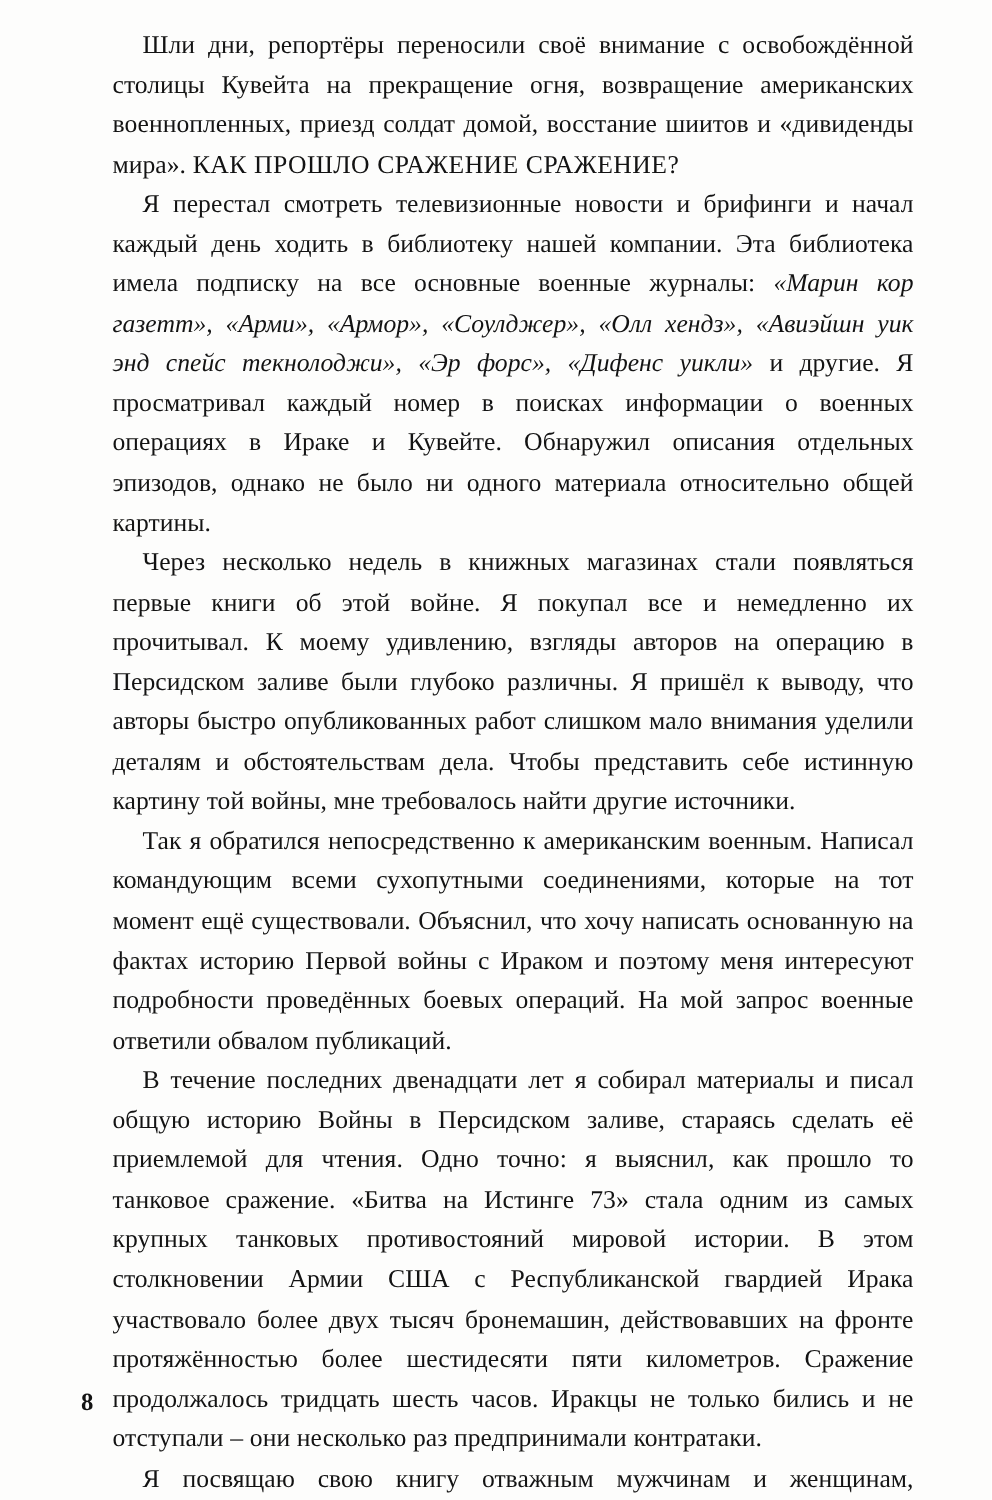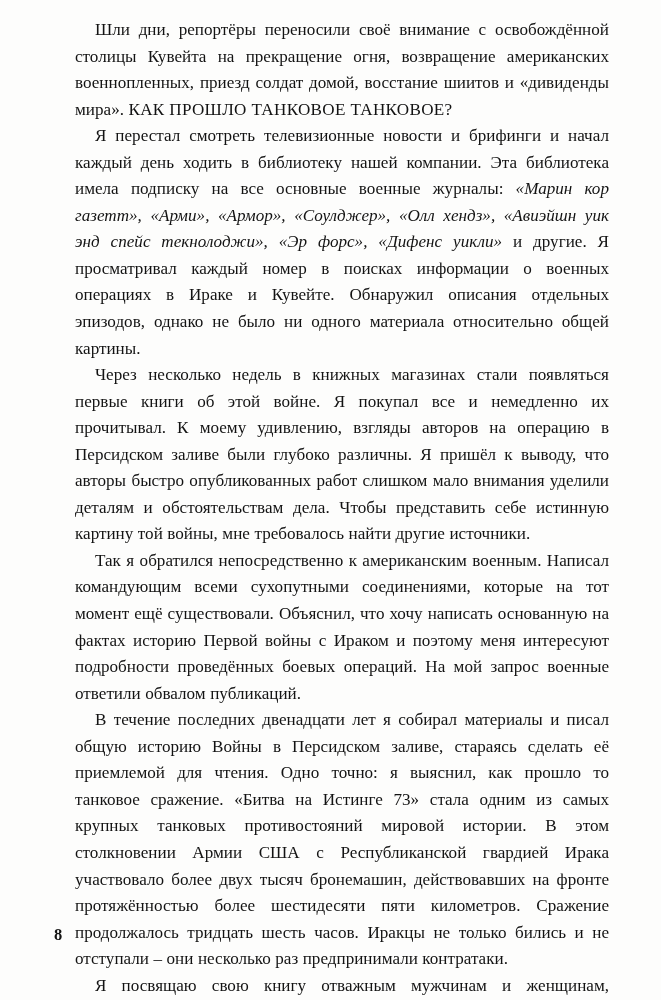--- a/index.html
+++ b/index.html
@@ -64,21 +64,21 @@
     font-family: "Liberation Serif", "DejaVu Serif", serif;
   }
 </style>
 </head>
 <body>
 
 <div class="page">
 
   <div class="text-block">
     <p class="para">
-      <span>Шли дни, репортёры переносили своё внимание с освобождённой столицы Кувейта на прекращение огня, возвращение американских военнопленных, приезд солдат домой, восстание шиитов и «дивиденды мира». </span><span class="caps">КАК ПРОШЛО ТАНКОВОЕ ТАНКОВОЕ?</span>
+      <span>Шли дни, репортёры переносили своё внимание с освобождённой столицы Кувейта на прекращение огня, возвращение американских военнопленных, приезд солдат домой, восстание шиитов и «дивиденды мира». </span><span class="caps">КАК ПРОШЛО СРАЖЕНИЕ СРАЖЕНИЕ?</span>
     </p>
 
     <p class="para">
       <span>Я перестал смотреть телевизионные новости и брифинги и начал каждый день ходить в библиотеку нашей компании. Эта библиотека имела подписку на все основные военные журналы: </span><span class="ital">«Марин кор газетт», «Арми», «Армор», «Соулджер», «Олл хендз», «Авиэйшн уик энд спейс текнолоджи», «Эр форс», «Дифенс уикли»</span><span> и другие. Я просматривал каждый номер в поисках информации о военных операциях в Ираке и Кувейте. Обнаружил описания отдельных эпизодов, однако не было ни одного материала относительно общей картины.</span>
     </p>
 
     <p class="para">
       <span>Через несколько недель в книжных магазинах стали появляться первые книги об этой войне. Я покупал все и немедленно их прочитывал. К моему удивлению, взгляды авторов на операцию в Персидском заливе были глубоко различны. Я пришёл к выводу, что авторы быстро опубликованных работ слишком мало внимания уделили деталям и обстоятельствам дела. Чтобы представить себе истинную картину той войны, мне требовалось найти другие источники.</span>
     </p>
 

